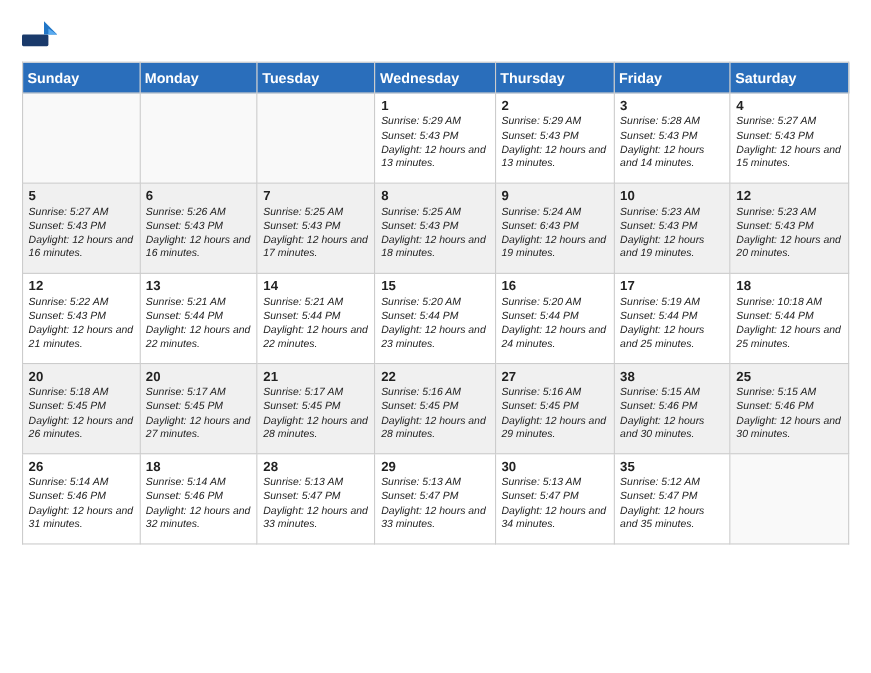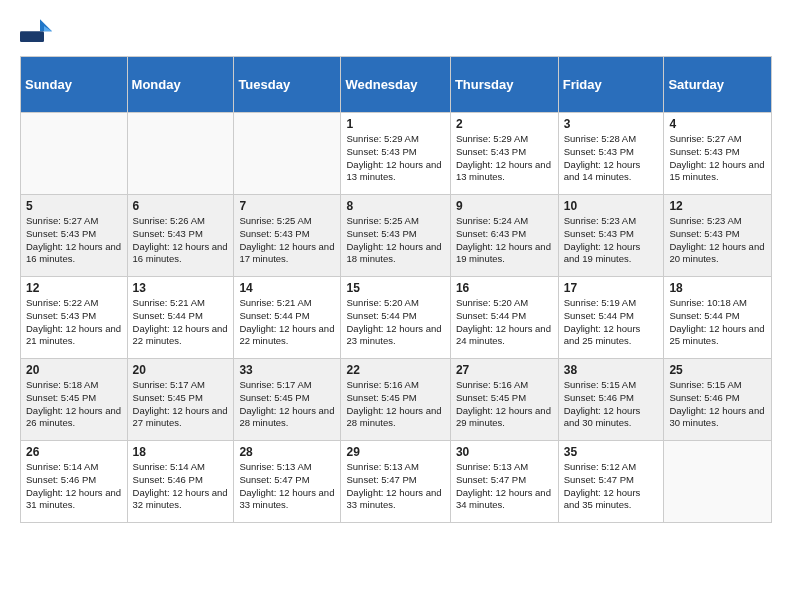--- a/index.html
+++ b/index.html
@@ -47,21 +47,21 @@
     .calendar {
       width: 100%;
       border-collapse: collapse;
       border: 1px solid #ccc;
     }
     .calendar th {
       background-color: #2a6ebb;
       color: #fff;
       font-size: 13px;
       font-weight: bold;
-      padding: 20px 4px;
+      padding: 6px 4px;
       text-align: left;
       border: 1px solid #ccc;
       margin-left: 12px;
     }
     .calendar td {
       vertical-align: top;
       border: 1px solid #ccc;
       padding: 4px 5px;
       width: 113px;
       height: 82px;
@@ -75,20 +75,21 @@
     .day-num {
       font-weight: bold;
       font-size: 12px;
       display: block;
       margin-bottom: 2px;
     }
     .day-info {
       font-size: 9.5px;
       color: #222;
       line-height: 1.35;
+      font-style: italic;
     }
     .row-shaded td {
       background: #f0f0f0;
     }
   </style>
 </head>
 <body>
 
 <div class="page">
   <div class="header">
@@ -266,21 +267,21 @@
 and 26 minutes.</div>
           </td>
           <td>
             <span class="day-num">20</span>
             <div class="day-info">Sunrise: 5:17 AM
 Sunset: 5:45 PM
 Daylight: 12 hours
 and 27 minutes.</div>
           </td>
           <td>
-            <span class="day-num">33</span>
+            <span class="day-num">21</span>
             <div class="day-info">Sunrise: 5:17 AM
 Sunset: 5:45 PM
 Daylight: 12 hours
 and 28 minutes.</div>
           </td>
           <td>
             <span class="day-num">22</span>
             <div class="day-info">Sunrise: 5:16 AM
 Sunset: 5:45 PM
 Daylight: 12 hours

